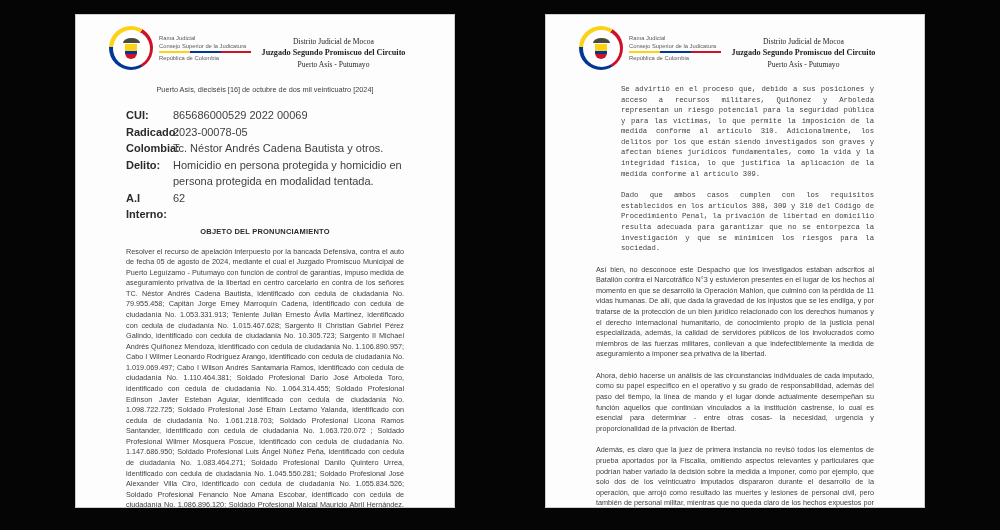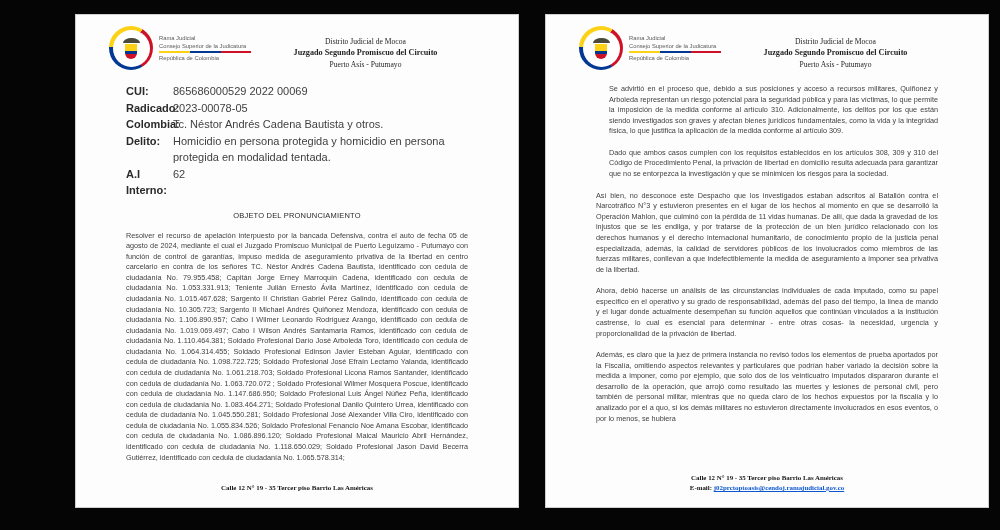--- a/index.html
+++ b/index.html
@@ -6,21 +6,21 @@
   body {
     width: 1000px; height: 530px;
     background: #050505;
     overflow: hidden;
     font-family: "Liberation Sans", sans-serif;
   }
   .stage { position: relative; width: 1000px; height: 530px; }
 
   .page {
     position: absolute; top: 14px;
-    width: 444px; height: 494px;
+    width: 380px; height: 494px;
     background: #fdfdfd;
     border: 1px solid #cfcfcf;
     box-sizing: border-box;
     padding: 11px 50px 14px 50px;
     display: flex; flex-direction: column;
     color: #3f3f3f;
     overflow: hidden;
   }
   .page-1 { left: 75px; }
   .page-2 { left: 545px; }
@@ -56,31 +56,31 @@
   .court-name { font-weight: bold; font-size: 8.2px; }
 
   
   .date-line { text-align: center; font-size: 7.3px; margin-top: 15px; color: #3f3f3f; }
   .meta-grid {
     display: grid; grid-template-columns: 47px 1fr;
     font-size: 11px; line-height: 1.5; margin-top: 13px;
   }
   .meta-label { font-weight: bold; color: #2a2a2a; }
   .sec-title {
-    text-align: center; font-weight: normal; font-size: 7.5px;
-    color: #2a2a2a; margin-top: 12px; letter-spacing: 0.2px;
+    text-align: center; font-weight: bold; font-size: 7.5px;
+    color: #2a2a2a; margin-top: 4px; letter-spacing: 0.2px;
   }
 
   
   .body-text {
     font-size: 7.25px; line-height: 1.46; text-align: justify;
     margin: 11px 0 0 0; color: #3f3f3f;
   }
   .first-gap { margin-top: 14px; }
-  .indented { margin-left: 13px; }
+  .indented { margin-left: 25px; font-family: Liberation Mono, monospace; }
 
   
   .doc-footer {
     margin-top: auto; text-align: center;
     font-family: "Liberation Serif", serif; font-weight: bold;
     font-size: 6.9px; line-height: 1.45; color: #151515;
     padding-top: 6px;
   }
   .email-link { color: #0b57d0; text-decoration: underline; cursor: pointer; }
 </style>
@@ -103,20 +103,21 @@
         <div class="tricolor-line"></div>
         <div>República de Colombia</div>
       </div>
       <div class="court-block">
         <div>Distrito Judicial de Mocoa</div>
         <div class="court-name">Juzgado Segundo Promiscuo del Circuito</div>
         <div>Puerto Asís - Putumayo</div>
       </div>
     </div>
 
+    <div class="date-line">Puerto Asís, dieciséis [16] de octubre de dos mil veinticuatro [2024]</div>
 
     <div class="meta-grid">
       <span class="meta-label">CUI:</span>
       <span>865686000529 2022 00069</span>
       <span class="meta-label">Radicado:</span>
       <span>2023-00078-05</span>
       <span class="meta-label">Colombia:</span>
       <span>Tc. Néstor Andrés Cadena Bautista y otros.</span>
       <span class="meta-label">Delito:</span>
       <span>Homicidio en persona protegida y homicidio en persona protegida en modalidad tentada.</span>

